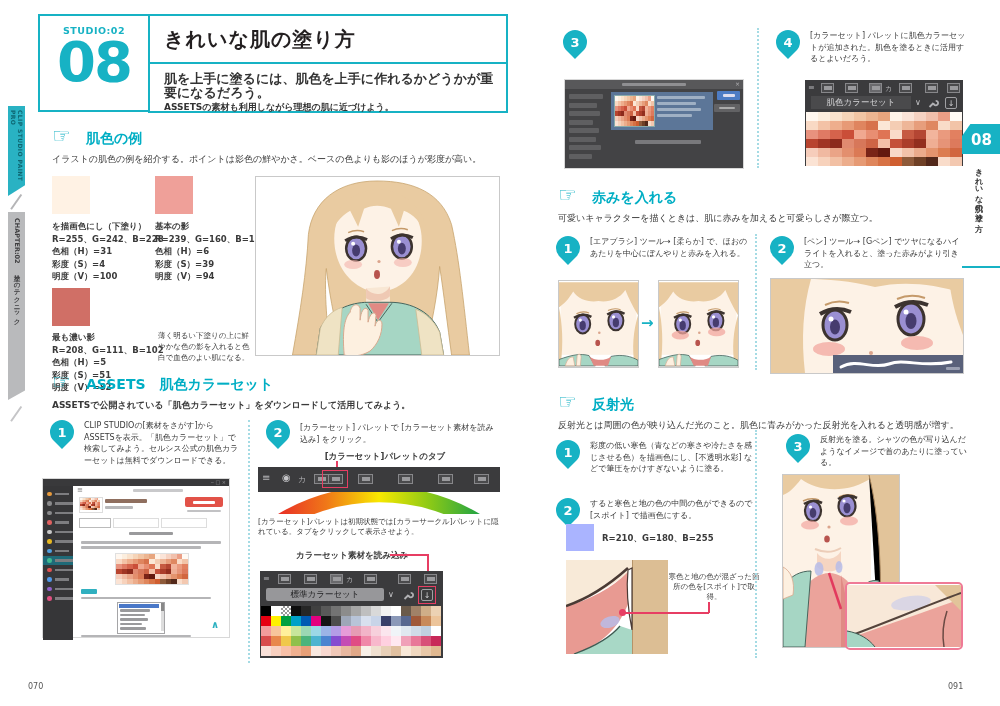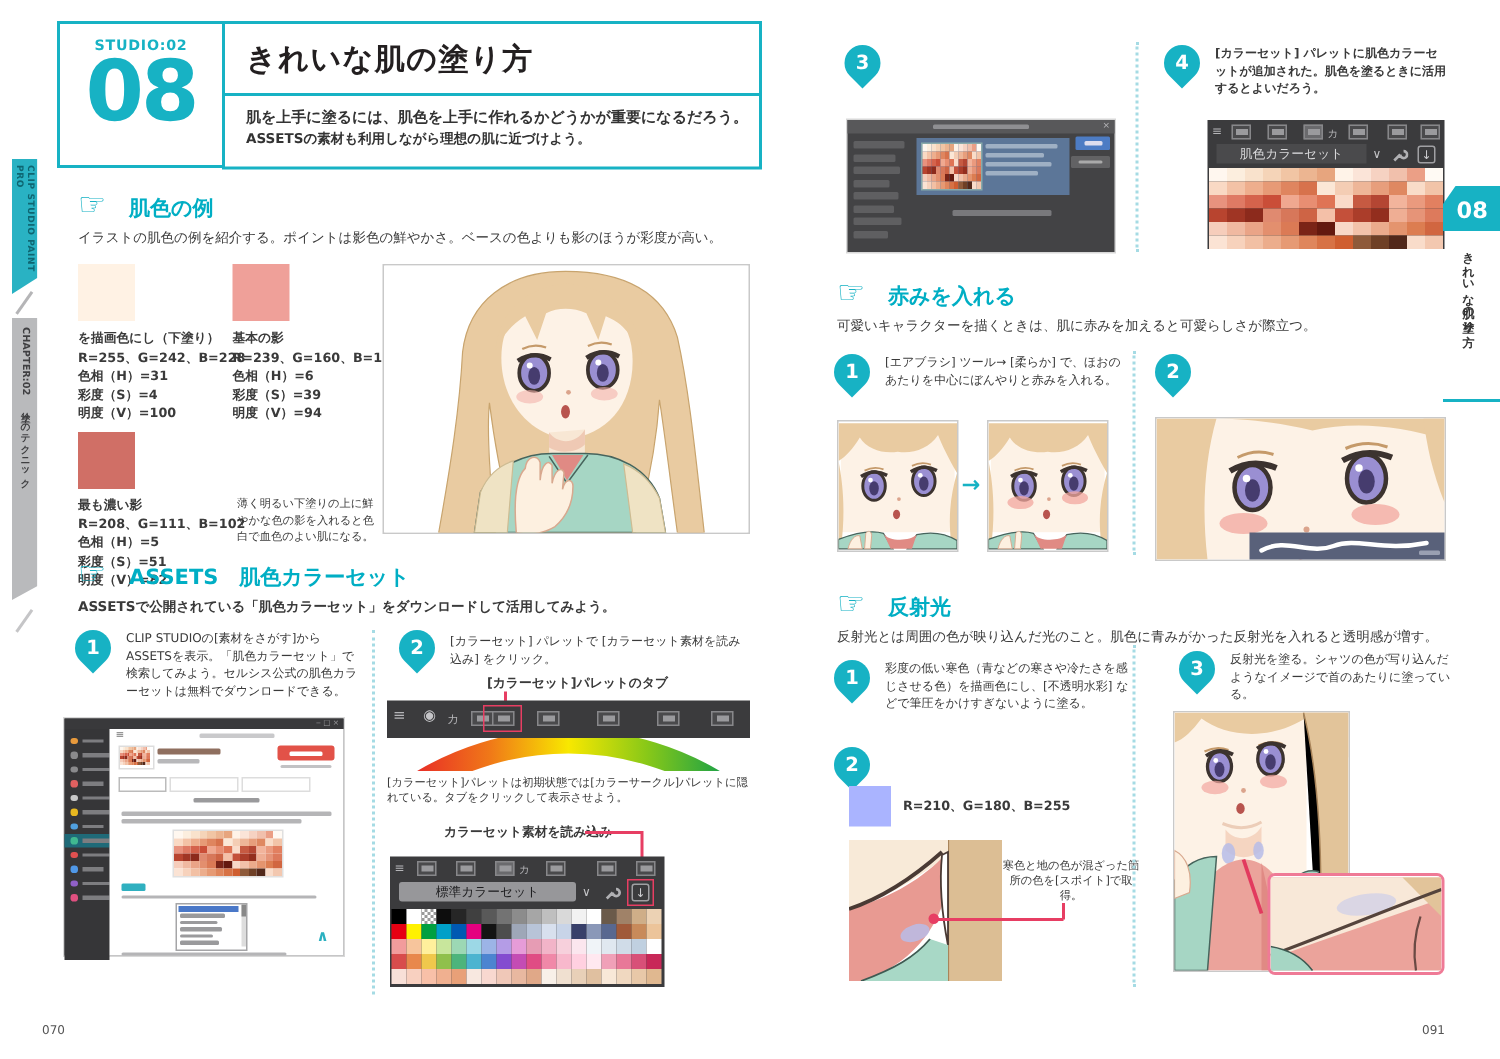--- a/index.html
+++ b/index.html
@@ -46,21 +46,21 @@
   <div class="abs" style="left:7px;top:413px;width:18px;height:1.5px;background:#c5c5c7;transform:rotate(-55deg);"></div>
 
   <div class="abs" style="left:38px;top:14px;width:112px;height:98px;border:2.5px solid #17b2c4;background:#fff;box-sizing:border-box;text-align:center;">
     <div class="cyanh" style="margin-top:9px;font-size:9.5px;letter-spacing:.5px;color:#17b2c4;">STUDIO:02</div>
     <div style="font-size:56px;font-weight:bold;color:#17b2c4;line-height:.92;letter-spacing:-2px;">08</div>
   </div>
   <div class="abs" style="left:148px;top:14px;width:360px;height:50px;border:2.5px solid #17b2c4;background:#fff;box-sizing:border-box;display:flex;align-items:center;">
     <span style="padding-left:14px;font-size:20px;font-weight:bold;color:#231f20;letter-spacing:1px;">きれいな肌の塗り方</span>
   </div>
   <div class="abs" style="left:148px;top:61.5px;width:360px;height:51px;border:2.5px solid #17b2c4;background:#fff;box-sizing:border-box;padding:8px 0 0 14px;">
-    <div class="bold" style="font-size:10px;line-height:14px;color:#333;">肌を上手に塗るには、肌色を上手に作れるかどうかが重要になるだろう。</div>
+    <div class="bold" style="font-size:13px;line-height:14px;color:#333;">肌を上手に塗るには、肌色を上手に作れるかどうかが重要になるだろう。</div>
     <div class="bold" style="font-size:9px;line-height:14px;color:#333;">ASSETSの素材も利用しながら理想の肌に近づけよう。</div>
   </div>
 
   <div class="abs secicon" style="left:52px;top:126px;">☞</div>
   <div class="abs cyanh" style="left:86px;top:130px;font-size:14px;color:#00aec4;">肌色の例</div>
   <div class="abs t9" style="left:52px;top:153px;width:448px;">イラストの肌色の例を紹介する。ポイントは影色の鮮やかさ。ベースの色よりも影のほうが彩度が高い。</div>
 
   <div class="abs" style="left: 52px; top: 176px; width: 38px; height: 38px; background: rgb(255, 242, 228);"></div>
   <div class="abs lbl" style="left:52px;top:220px;">
     <div>を描画色にし（下塗り）</div>
@@ -718,21 +718,21 @@
     <div class="abs" style="left:149px;top:24px;width:26px;height:8px;background:#626264;border-radius:1px;">
       <div class="bar" style="margin:2.5px auto 0;width:16px;height:2.5px;background:#aaa;"></div>
     </div>
   </div>
 
   <div class="abs dotv" style="left:757px;top:28px;height:140px;"></div>
 
   <div class="abs pin" style="left:776px;top:30px;">
     <span>4</span>
   </div>
-  <div class="abs t8" style="left:810px;top:30px;width:156px;font-weight:bold;">[カラーセット] パレットに肌色カラーセットが追加された。肌色を塗るときに活用するとよいだろう。</div>
+  <div class="abs t8" style="left:810px;top:30px;width:156px;">[カラーセット] パレットに肌色カラーセットが追加された。肌色を塗るときに活用するとよいだろう。</div>
 
   <div class="abs dark" style="left:805px;top:80px;width:158px;height:86px;">
     <span class="abs" style="left:3px;top:3px;font-size:8px;color:#b5b5b8;">≡</span>
     <div class="abs icobox" style="left:16px;top:3px;width:13px;">
         <i></i>
       </div>
     <div class="abs icobox" style="left:40px;top:3px;width:13px;">
         <i></i>
       </div>
     <div class="abs icobox" style="left:64px;top:3px;width:13px;background:#6a6a6d;">
@@ -907,20 +907,21 @@
       <path d="M38,93 C42,100 60,100 66,94 L62,106 L44,106 Z" fill="#e08a84"></path>
       <path d="M8,106 C10,98 14,94 18,95 L20,106 Z M22,106 L23,93 C25,90 28,91 28,95 L27,106 Z" fill="#fdf0e0" stroke="#d8a88e" stroke-width="0.8"></path>
     </svg>
   </div>
 
   <div class="abs dotv" style="left:755px;top:234px;height:136px;"></div>
 
   <div class="abs pin" style="left:770px;top:236px;">
     <span>2</span>
   </div>
+  <div class="abs t8" style="left:804px;top:236px;width:162px;">[ペン] ツール→ [Gペン] でツヤになるハイライトを入れると、塗った赤みがより引き立つ。</div>
 
   <div class="abs frame" style="left:770px;top:278px;width:194px;height:96px;">
     <svg width="192" height="94" viewBox="0 0 192 94">
       <rect width="192" height="94" fill="#fdf2e6"></rect>
       <path d="M0,0 L40,0 C32,28 30,60 34,94 L0,94 Z" fill="#e9cba1"></path>
       <path d="M36,0 H192 V14 C160,4 130,2 104,8 C80,2 56,0 36,0 Z" fill="#e9cba1"></path>
       <path d="M178,0 H192 V56 C184,36 180,18 178,0 Z" fill="#e9cba1"></path>
       <path d="M54,26 Q66,20 78,24 M126,20 Q140,14 154,19" stroke="#c59a6a" stroke-width="2" fill="none"></path>
       <ellipse cx="64" cy="46" rx="12" ry="15" fill="#9a8fd2" stroke="#3c332f" stroke-width="3"></ellipse>
       <ellipse cx="64" cy="48" rx="5" ry="7.5" fill="#463c6e"></ellipse>
@@ -948,20 +949,21 @@
   <div class="abs t9" style="left:558px;top:419px;width:410px;">反射光とは周囲の色が映り込んだ光のこと。肌色に青みがかった反射光を入れると透明感が増す。</div>
 
   <div class="abs pin" style="left:556px;top:440px;">
     <span>1</span>
   </div>
   <div class="abs t8" style="left:590px;top:440px;width:165px;">彩度の低い寒色（青などの寒さや冷たさを感じさせる色）を描画色にし、[不透明水彩] などで筆圧をかけすぎないように塗る。</div>
 
   <div class="abs pin" style="left:556px;top:498px;">
     <span>2</span>
   </div>
+  <div class="abs t8" style="left:590px;top:498px;width:165px;">すると寒色と地の色の中間の色ができるので [スポイト] で描画色にする。</div>
 
   <div class="abs" style="left: 566px; top: 524px; width: 28px; height: 27px; background: rgb(170, 180, 255);"></div>
   <div class="abs lbl" style="left:602px;top:532px;">R=210、G=180、B=255</div>
 
   <div class="abs" style="left:566px;top:560px;width:102px;height:94px;">
     <svg width="102" height="94" viewBox="0 0 102 94">
       <rect width="102" height="94" fill="#fff"></rect>
       <rect x="66" y="0" width="36" height="94" fill="#dcbe94"></rect>
       <path d="M66,0 L66,94" stroke="#a8845a" stroke-width="1.5"></path>
       <path d="M0,0 L66,0 L66,10 C40,30 20,40 0,46 Z" fill="#f8ead8"></path>

